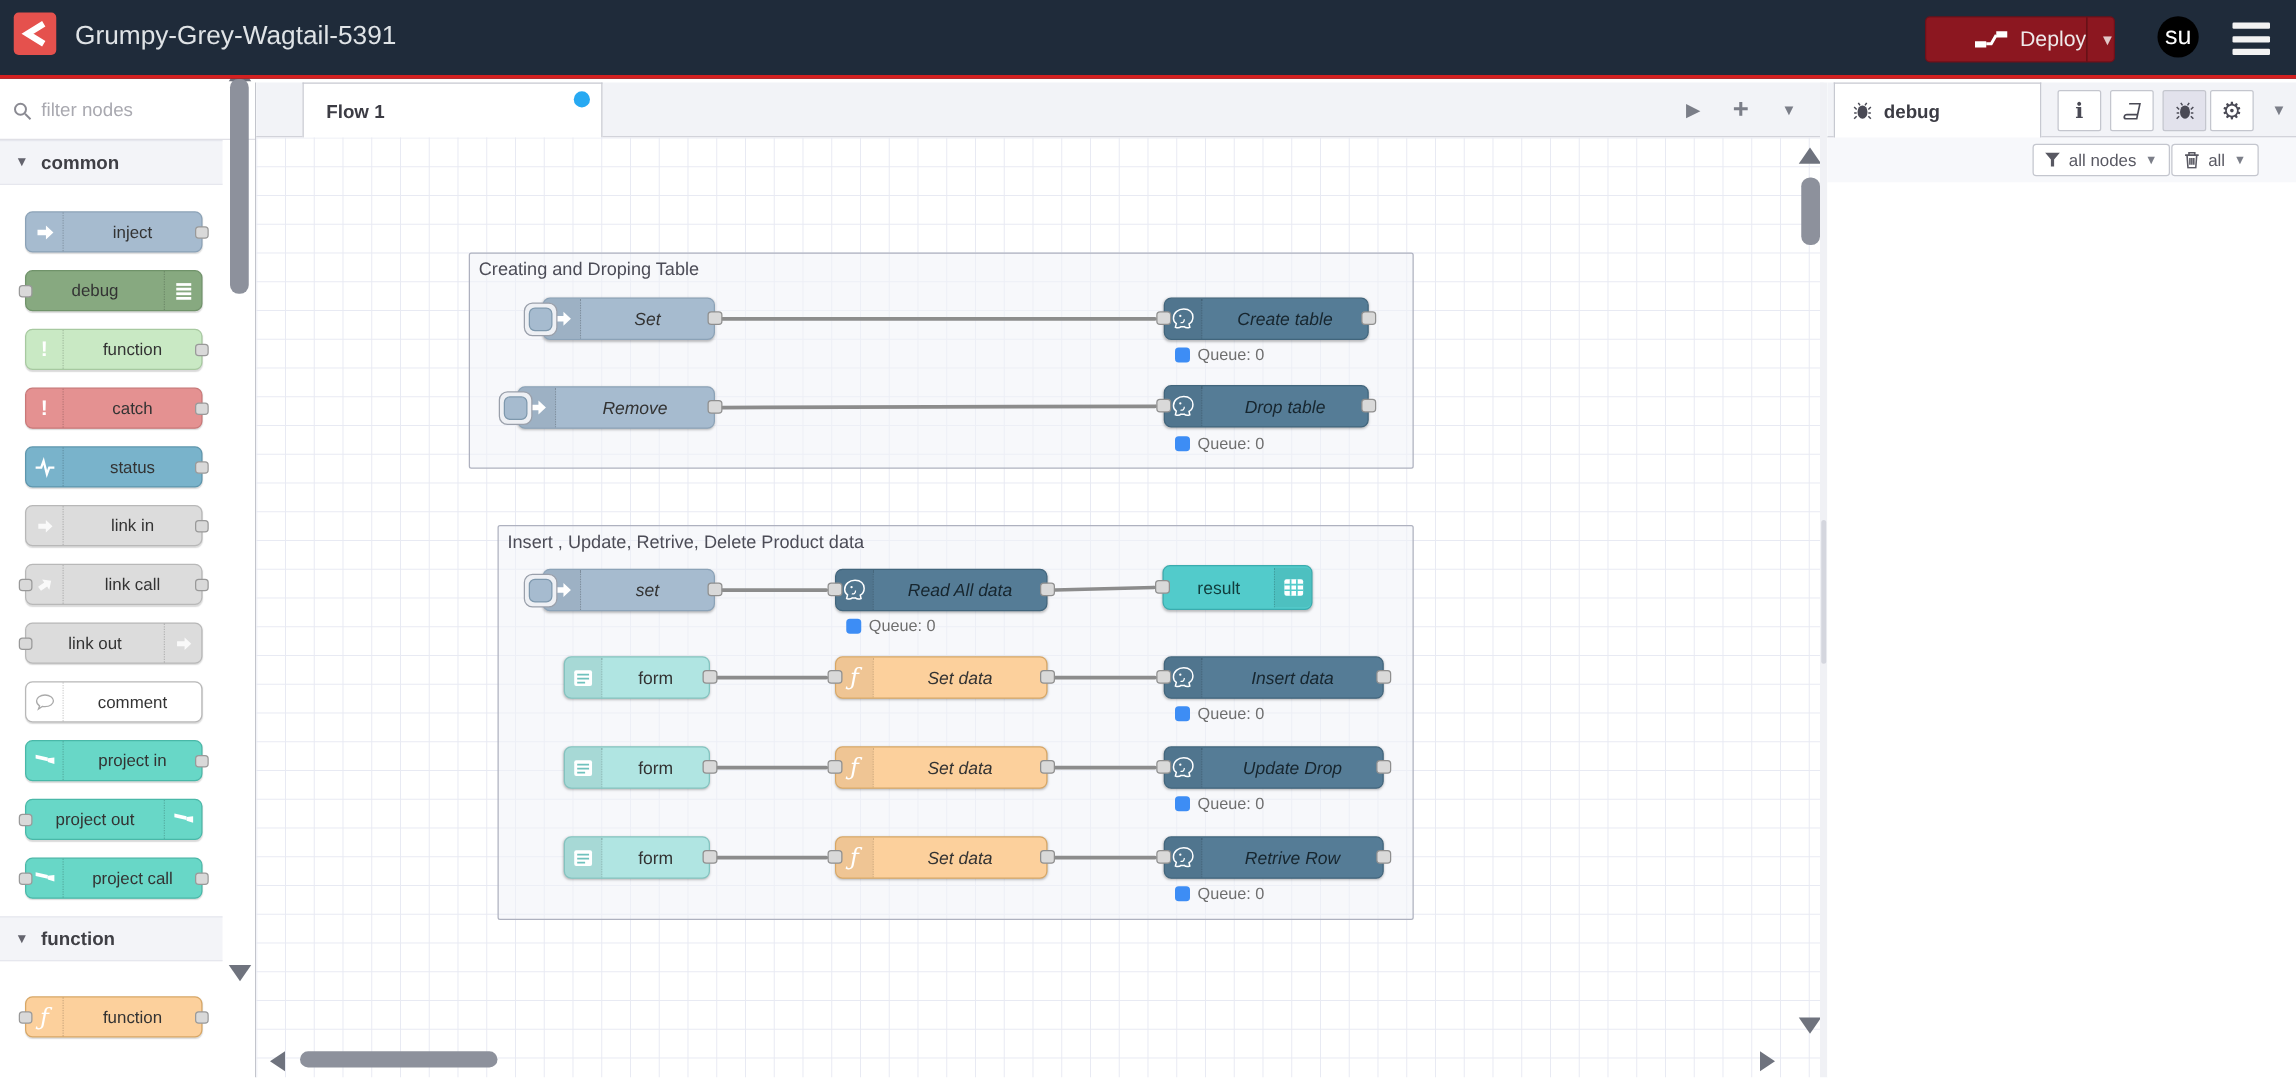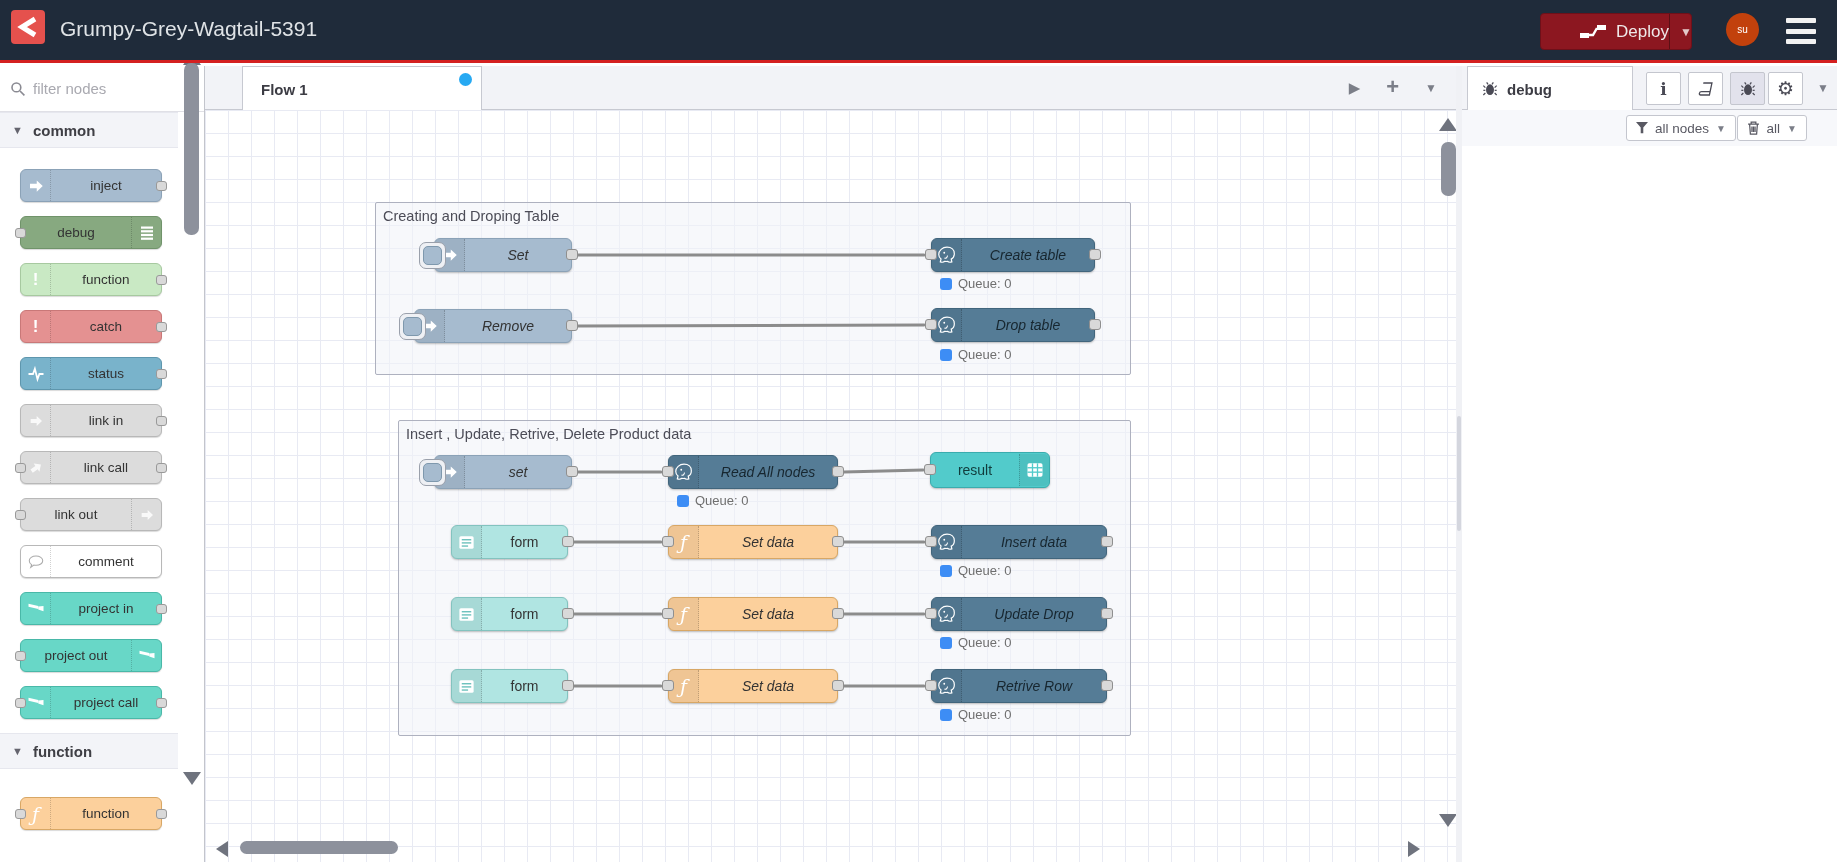--- a/index.html
+++ b/index.html
@@ -13,21 +13,21 @@
   #logo { position:absolute; left:11px; top:10px; width:34px; height:34px;
           background:#e5514d; border-radius:4px; display:flex; align-items:center; justify-content:center; }
   #app-title { position:absolute; left:60px; top:17px; color:#dfe3e6; font-size:21px; }
   #deploy-btn { position:absolute; left:1540px; top:13px; height:37px; width:152px;
                 background:#8c1720; border:1px solid #6e1019; border-radius:4px;
                 display:flex; align-items:center; color:#efe9e9; font-size:17px; cursor:pointer;padding-left:27px; }
   #deploy-btn .dicon { margin:0 10px 0 12px; display:flex; }
   #deploy-caret { margin-left:auto; padding:0 10px; border-left:1px solid rgba(0,0,0,.35);
                   align-self:stretch; display:flex; align-items:center; color:#e3c9c9; font-size:12px; }
   #avatar { position:absolute; left:1726px; top:13px; width:33px; height:33px; border-radius:50%;
-            background:#c2410c; color:#fff; font-size:10px; display:flex; align-items:center; justify-content:center; }
+            background:#000000; color:#fff; font-size:20px; display:flex; align-items:center; justify-content:center; }
   #burger { position:absolute; left:1786px; top:18px; width:30px; height:26px;
             display:flex; flex-direction:column; justify-content:space-between; cursor:pointer; }
   #burger span { display:block; height:5px; background:#f2f2f2; border-radius:1px; }
 
   
   #palette { position:absolute; left:0; top:66px; width:205px; height:796px;
              background:#fff; border-right:1px solid #c3c5cc; overflow:hidden; }
   #palette-filter { position:relative; height:46px; border-bottom:1px solid #e0e0e6;
                     display:flex; align-items:center; padding-left:10px; background:#fff; }
   #palette-filter input { border:none; outline:none; font-size:15px; color:#be185d; width:120px;
@@ -442,21 +442,21 @@
       <span class="cport pr"></span>
     </div>
     <div class="cnode postgres" style="left:463px;top:389px;width:170px;--bg:#557c96;--bd:#41657c">
       <span class="cicon">
           <svg width="22" height="22" viewBox="0 0 24 24">
             <path fill="none" stroke="#fff" stroke-width="1.3" d="M12 3.5c5 0 8 3 8 7 0 3-1.4 5-3.4 6l.7 3c-2 .7-3.7.5-5-.6-.8.2-1.8.2-2.6 0-1.3 1.1-3 1.3-5 .6l.8-3.2C3.7 15 3 13.3 3 11.5c0-4.5 4-8 9-8z"></path>
             <circle cx="9" cy="9.5" r="1" fill="#fff"></circle>
             <path fill="none" stroke="#fff" stroke-width="1.1" d="M12.5 12.5c0 2.3-1.6 3.4-3.3 2.8"></path>
           </svg>
         </span>
-      <span class="clabel it">Read All nodes</span>
+      <span class="clabel it">Read All data</span>
       <span class="cport pl"></span>
       <span class="cport pr"></span>
     </div>
     <div class="nstatus" style="left:472px;top:427px;">
       <span class="sdot"></span>
       <span>Queue: 0</span>
     </div>
     <div class="cnode result-node icon-right" style="left:725px;top:386px;width:120px;height:36px;--bg:#52cbcb;--bd:#3aacae">
       <span class="cicon">
           <svg width="20" height="20" viewBox="0 0 24 24">

